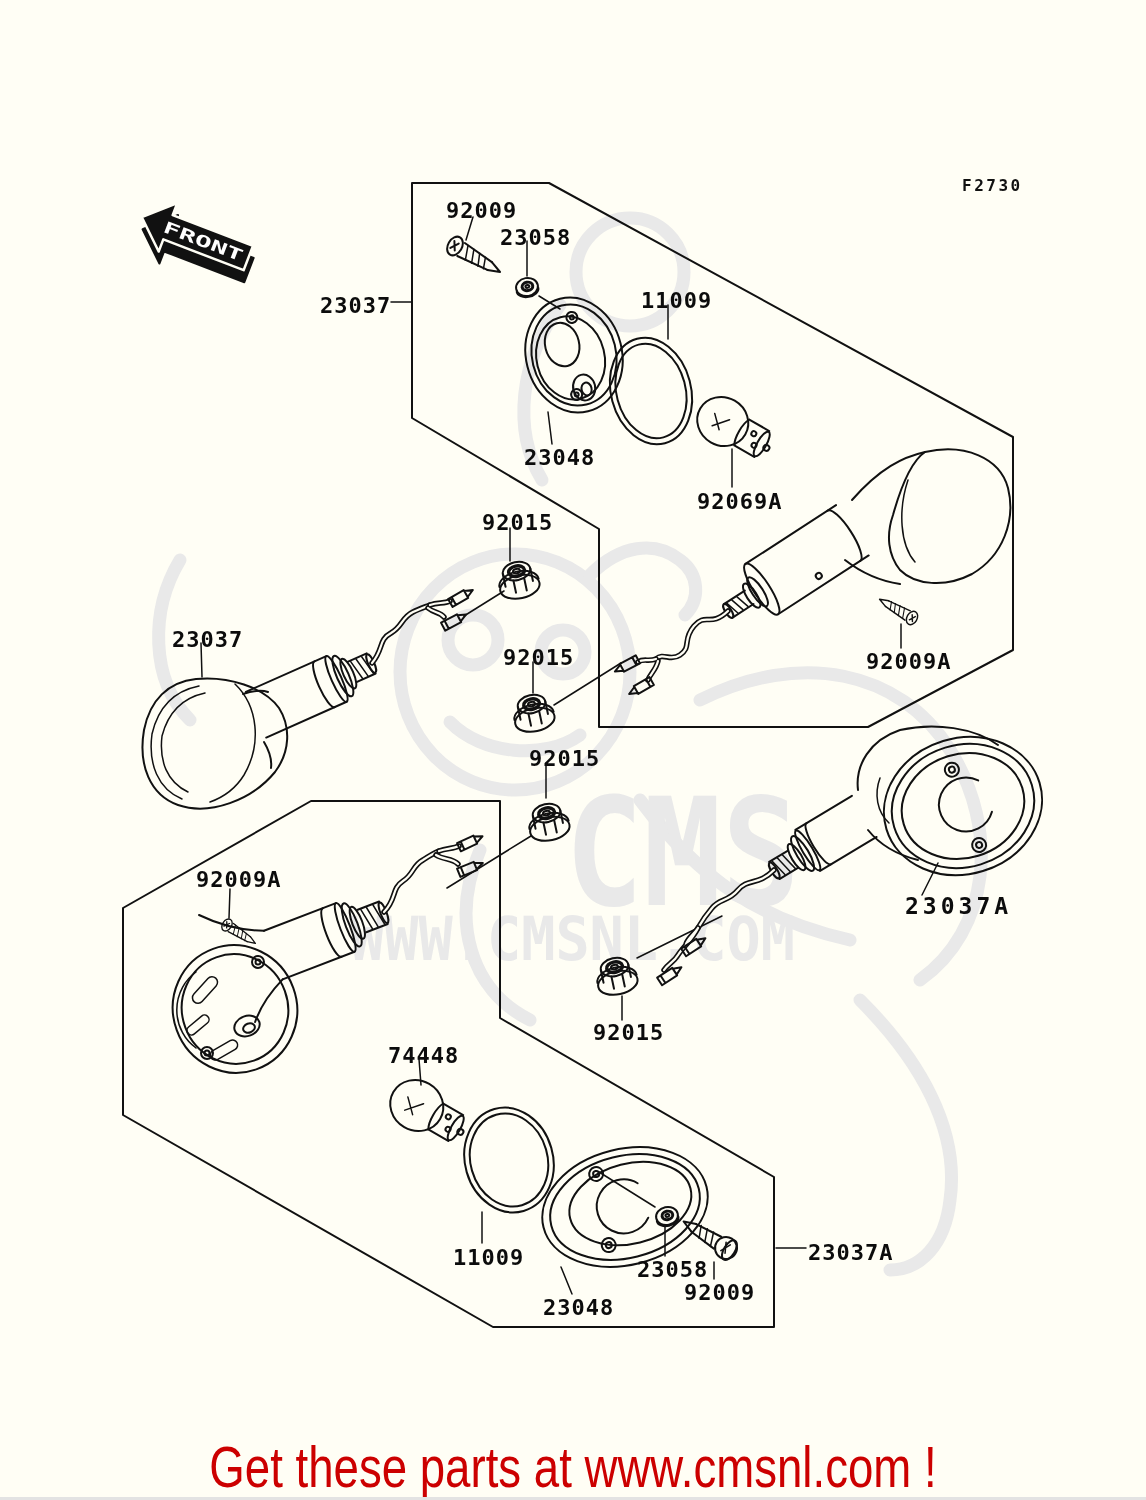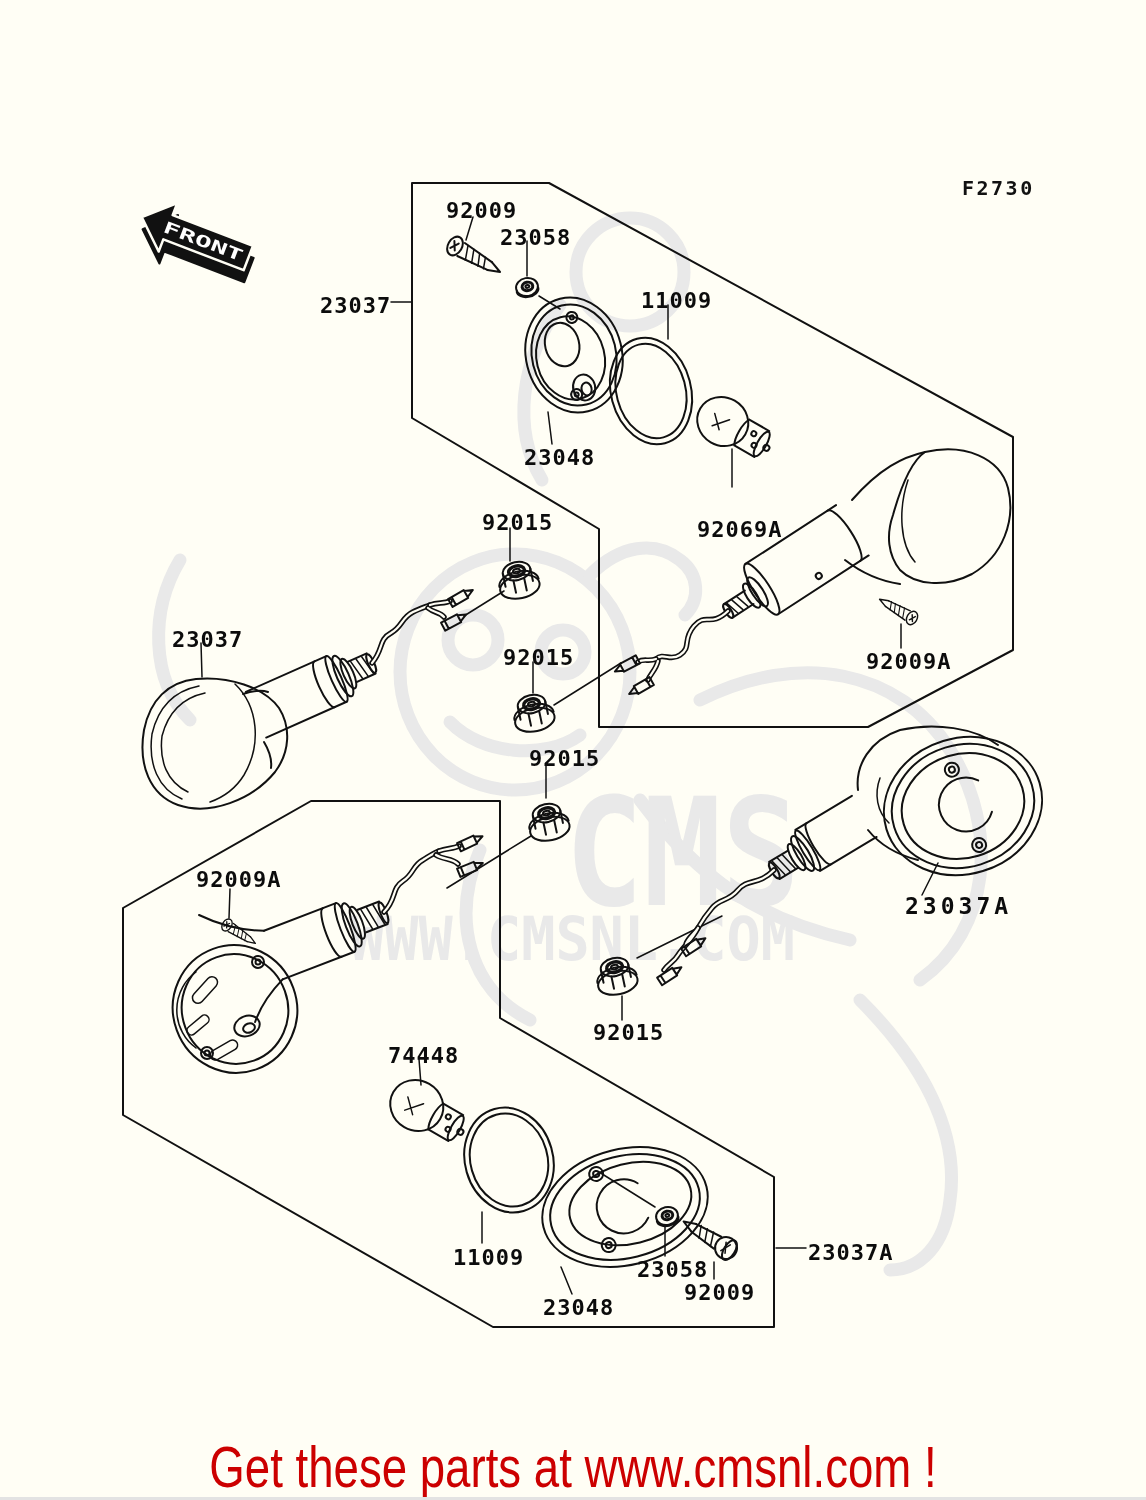--- a/index.html
+++ b/index.html
@@ -4,21 +4,21 @@
 <style>
   html,body{margin:0;padding:0;}
   #stage{position:relative;width:1146px;height:1500px;background:#fffef5;overflow:hidden;
          font-family:"DejaVu Sans Mono", monospace;}
   svg{position:absolute;left:0;top:0;}
   .lineart{stroke:#111;fill:none;stroke-width:2;stroke-linecap:round;stroke-linejoin:round;}
   .thin{stroke-width:1.5;}
   .page-title{position:absolute;left:20px;top:14px;color:#6e6e6e;
       font-family:"Liberation Sans",sans-serif;font-size:26px;letter-spacing:3px;}
   .figcode{position:absolute;left:962px;top:176px;color:#111;font-weight:bold;
-      font-size:20px;letter-spacing:2.5px;}
+      font-size:16px;letter-spacing:2.5px;}
   .plabel{position:absolute;color:#0c0c0c;font-weight:bold;font-size:22px;
       letter-spacing:1px;white-space:nowrap;}
   .plabel.lg{font-size:23px;letter-spacing:4px;}
   .banner{position:absolute;left:0;top:1434px;width:1146px;text-align:center;
       color:#cc0000;font-family:"Liberation Sans",sans-serif;font-size:57px;
       transform:scaleX(0.8);white-space:nowrap;}
   .bottom-rule{position:absolute;left:0;top:1497px;width:1146px;height:3px;background:#e3e3e3;}
 </style>
 </head>
 <body>
@@ -339,21 +339,21 @@
     </g>
   </svg>
 
   <div class="figcode">F2730</div>
 
   <div class="plabel" style="left:446px;top:198px">92009</div>
   <div class="plabel" style="left:500px;top:225px">23058</div>
   <div class="plabel" style="left:320px;top:293px">23037</div>
   <div class="plabel" style="left:641px;top:288px">11009</div>
   <div class="plabel" style="left:524px;top:445px">23048</div>
-  <div class="plabel" style="left:697px;top:517px">92069A</div>
+  <div class="plabel" style="left:697px;top:489px">92069A</div>
   <div class="plabel" style="left:482px;top:510px">92015</div>
   <div class="plabel" style="left:503px;top:645px">92015</div>
   <div class="plabel" style="left:529px;top:746px">92015</div>
   <div class="plabel" style="left:172px;top:627px">23037</div>
   <div class="plabel" style="left:866px;top:649px">92009A</div>
   <div class="plabel" style="left:196px;top:867px">92009A</div>
   <div class="plabel lg" style="left:905px;top:893px">23037A</div>
   <div class="plabel" style="left:593px;top:1020px">92015</div>
   <div class="plabel" style="left:388px;top:1043px">74448</div>
   <div class="plabel" style="left:453px;top:1245px">11009</div>

